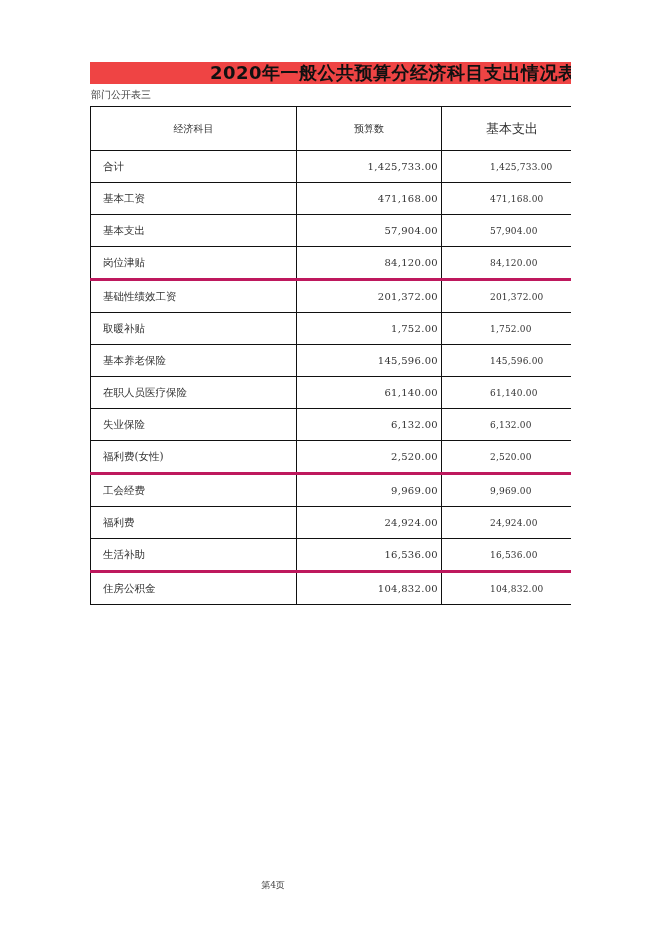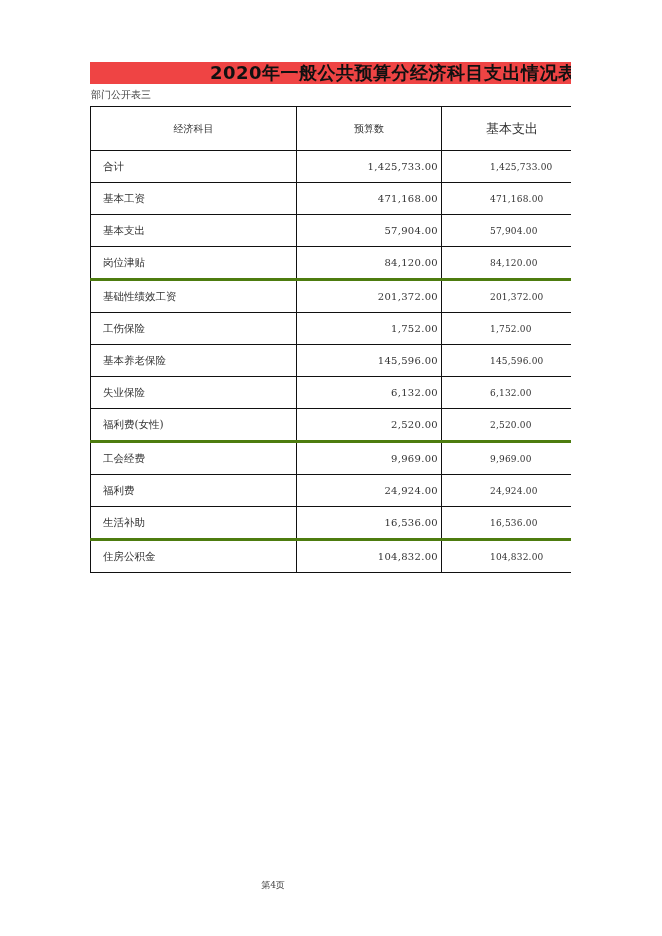--- a/index.html
+++ b/index.html
@@ -92,21 +92,21 @@
       font-size: 10px;
       letter-spacing: 0.3px;
     }
     table.budget td.num3 {
       text-align: left;
       padding-left: 48px;
       font-size: 9px;
       letter-spacing: 0.2px;
     }
     table.budget tr.thick-top td {
-      border-top: 3px solid #4d7c0f;
+      border-top: 3px solid #be185d;
     }
     .footer {
       position: absolute;
       left: 0;
       width: 546px;
       top: 879px;
       text-align: center;
       font-size: 9px;
       color: #444444;
     }
@@ -154,28 +154,33 @@
         <td class="name">岗位津贴</td>
         <td class="num">84,120.00</td>
         <td class="num3">84,120.00</td>
       </tr>
       <tr class="thick-top">
         <td class="name">基础性绩效工资</td>
         <td class="num">201,372.00</td>
         <td class="num3">201,372.00</td>
       </tr>
       <tr>
-        <td class="name">工伤保险</td>
+        <td class="name">取暖补贴</td>
         <td class="num">1,752.00</td>
         <td class="num3">1,752.00</td>
       </tr>
       <tr>
         <td class="name">基本养老保险</td>
         <td class="num">145,596.00</td>
         <td class="num3">145,596.00</td>
+      </tr>
+      <tr>
+        <td class="name">在职人员医疗保险</td>
+        <td class="num">61,140.00</td>
+        <td class="num3">61,140.00</td>
       </tr>
       <tr>
         <td class="name">失业保险</td>
         <td class="num">6,132.00</td>
         <td class="num3">6,132.00</td>
       </tr>
       <tr>
         <td class="name">福利费(女性)</td>
         <td class="num">2,520.00</td>
         <td class="num3">2,520.00</td>

